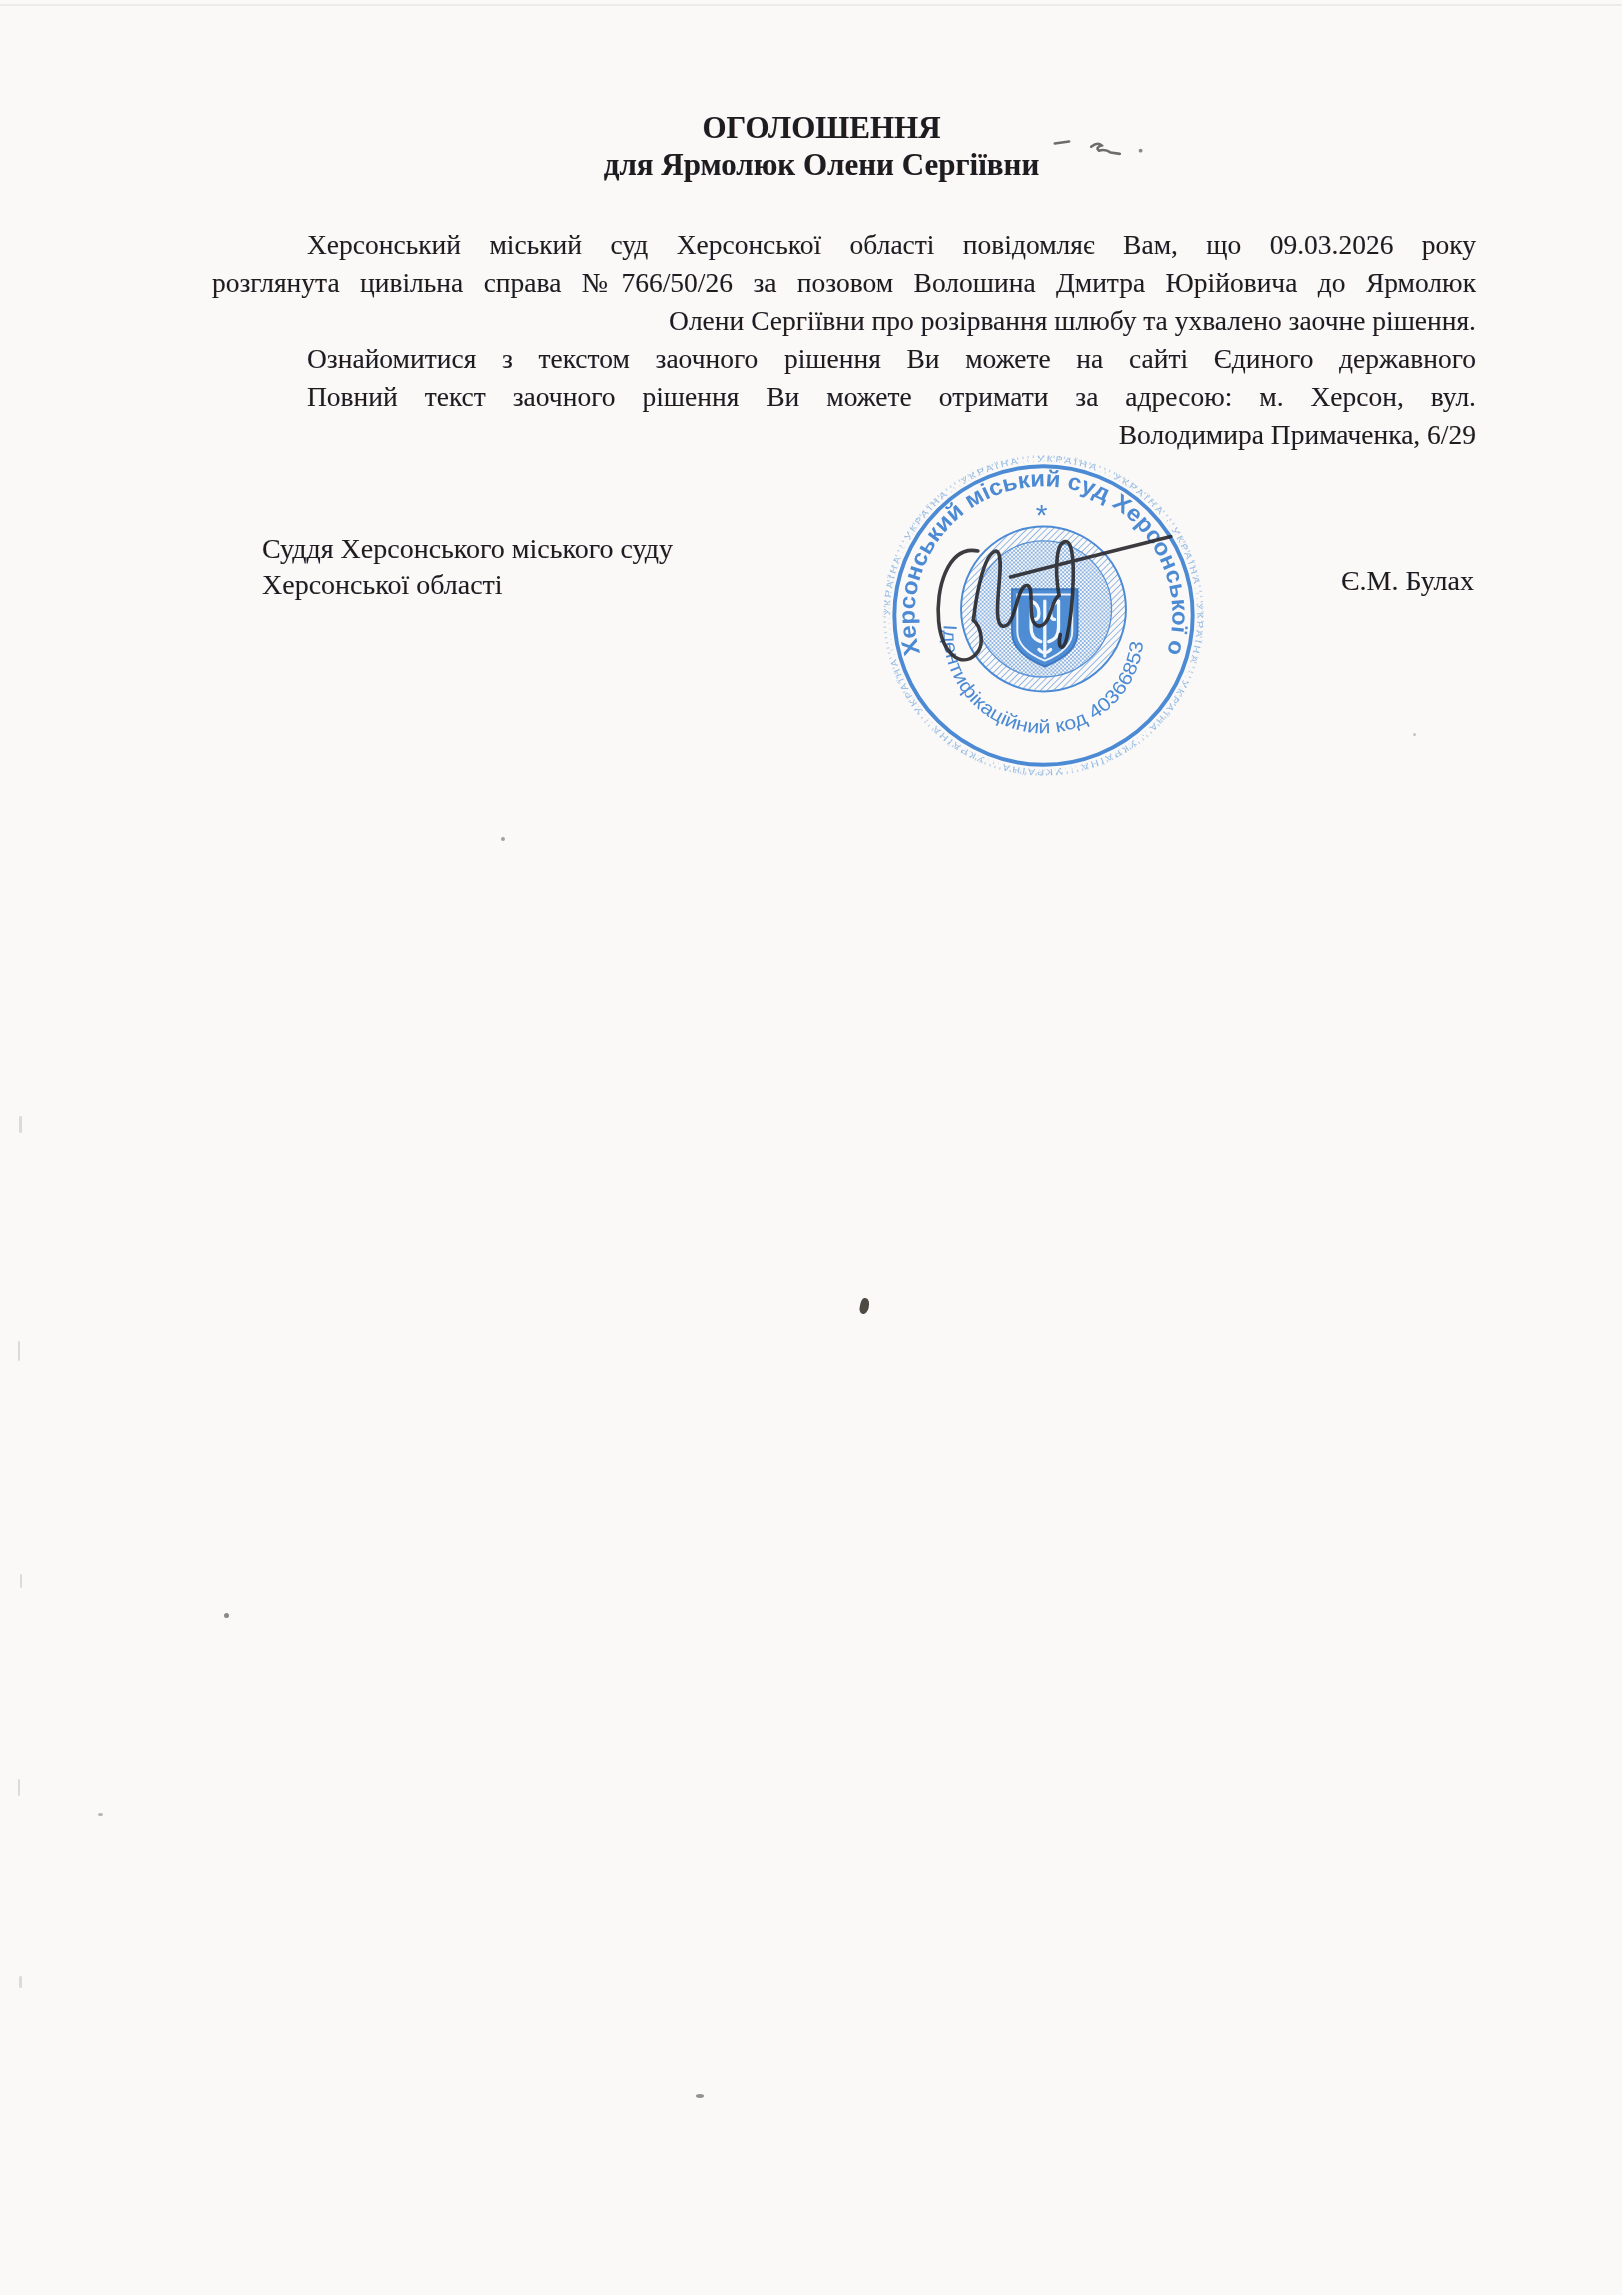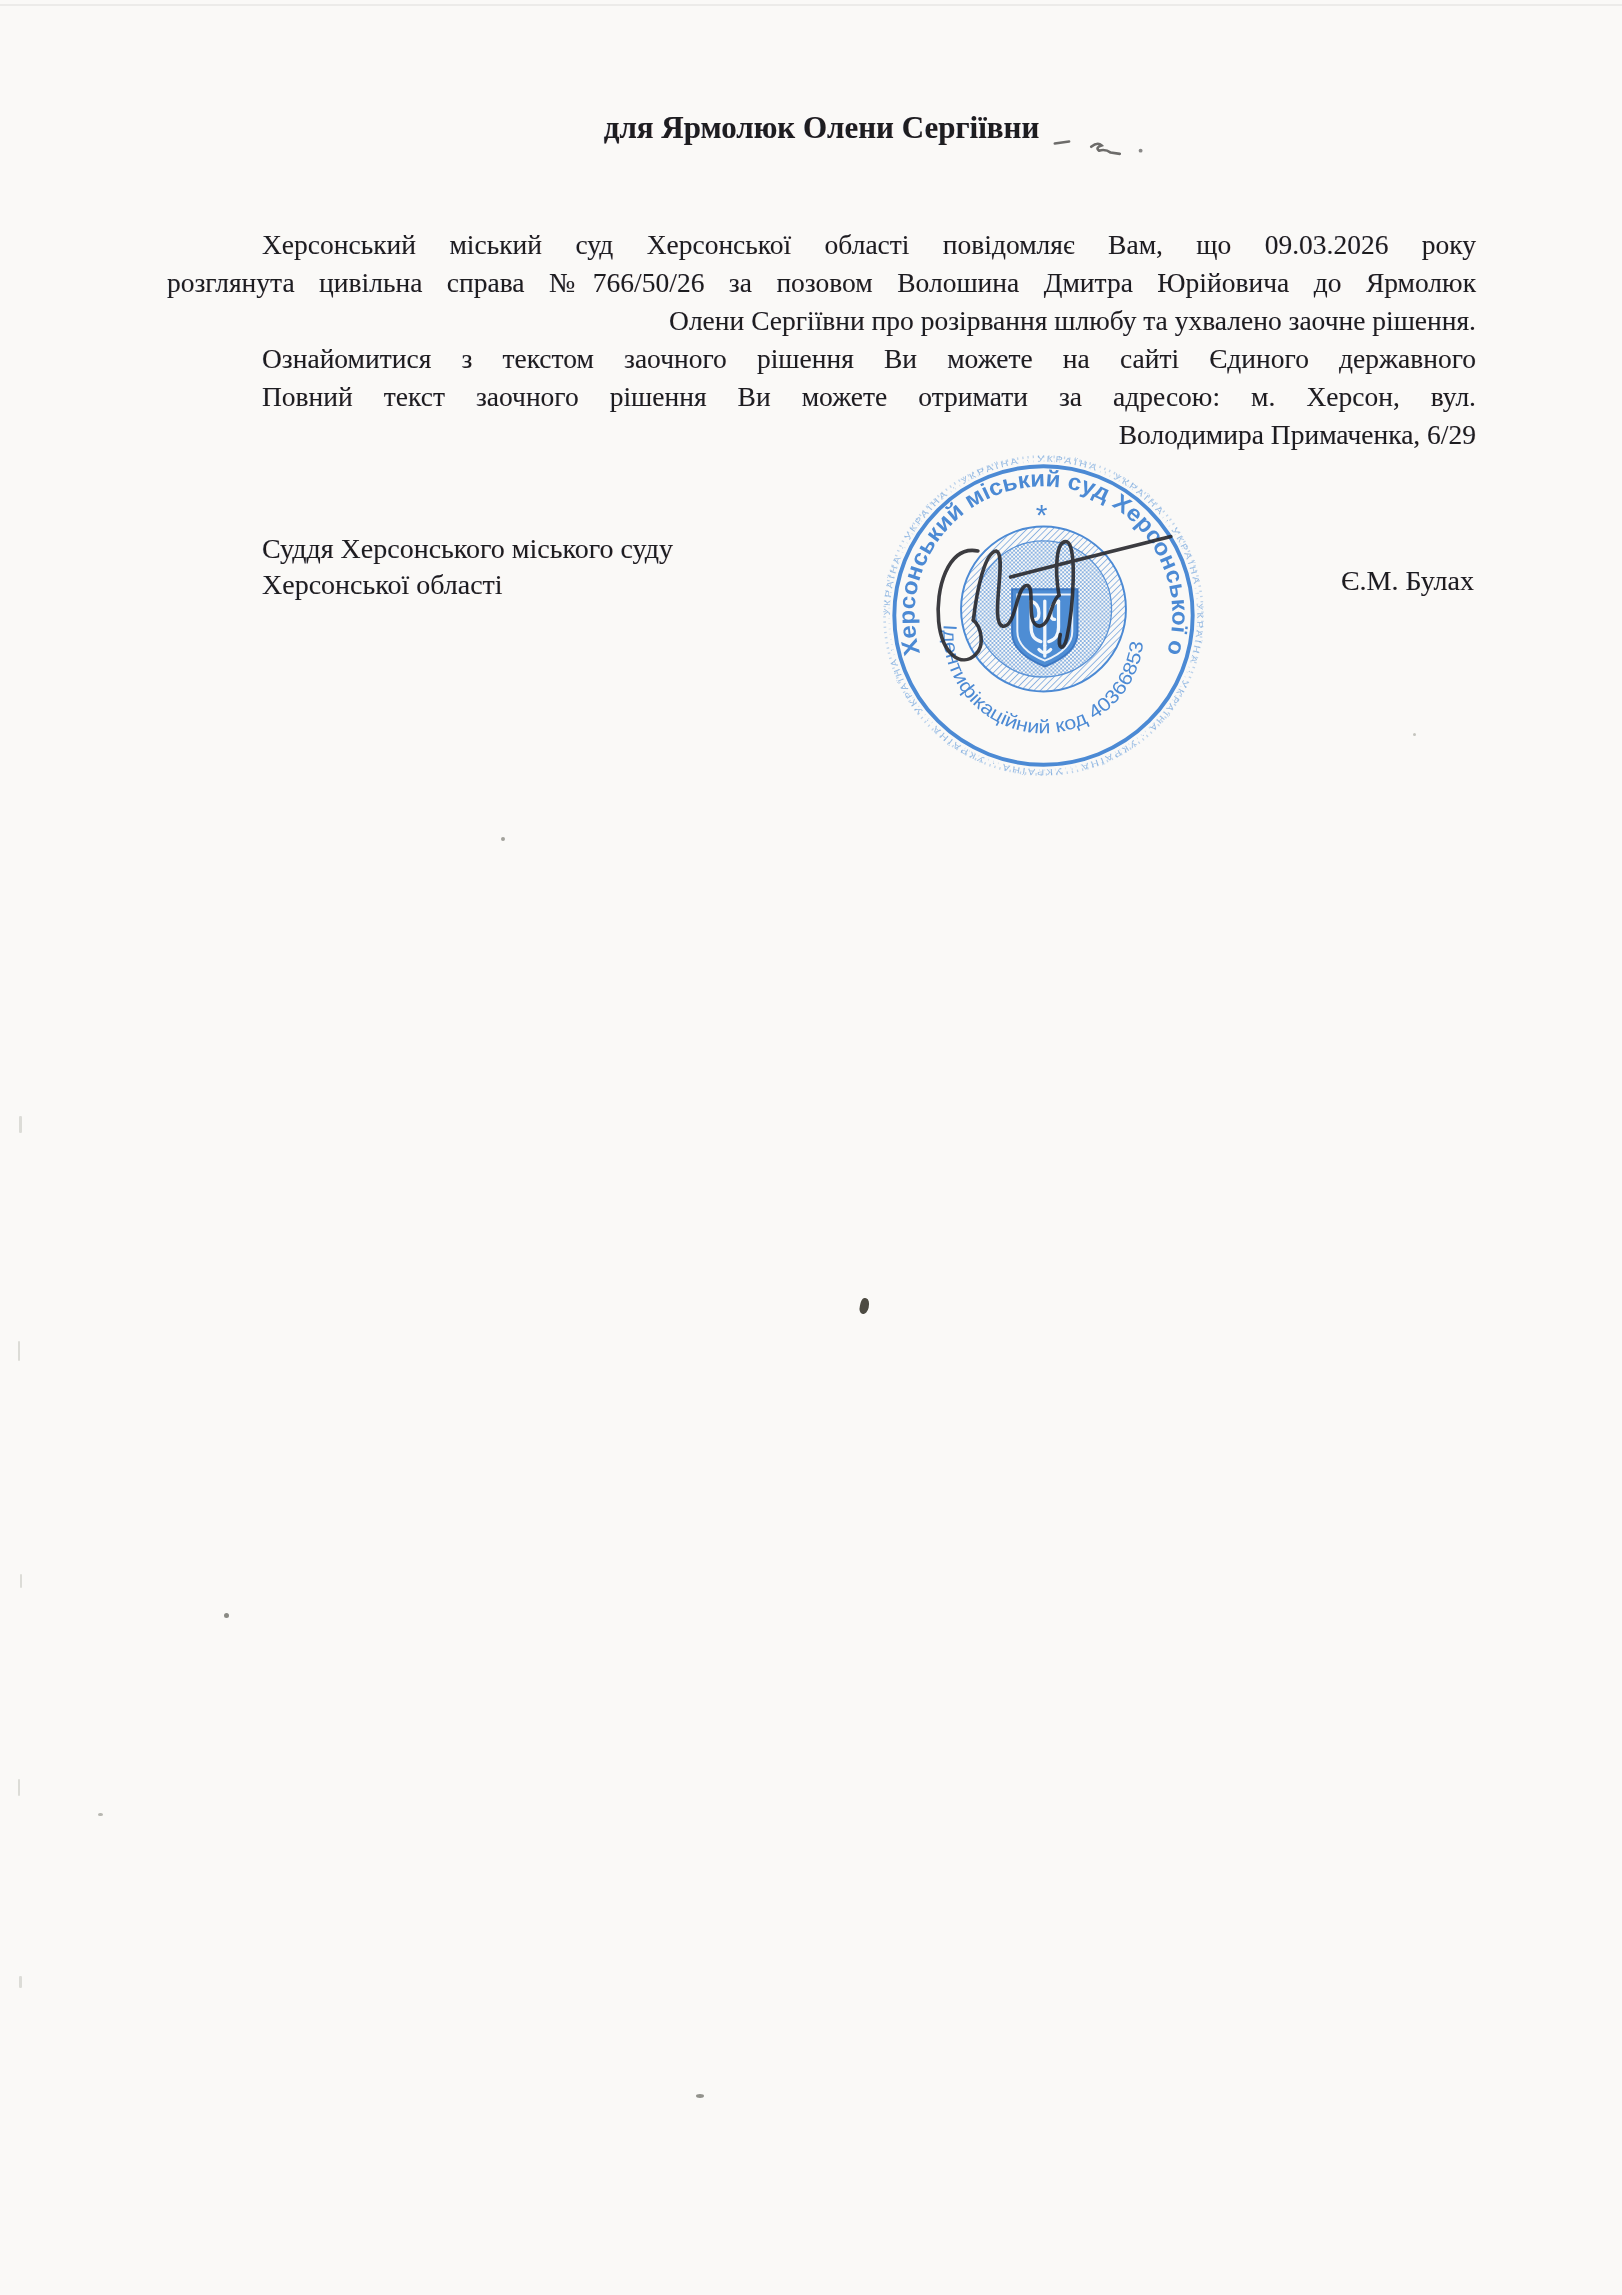--- a/index.html
+++ b/index.html
@@ -18,21 +18,21 @@
   .title{
     position:absolute;left:167px;top:109px;width:1309px;
     text-align:center;font-weight:bold;font-size:31px;line-height:37px;
     text-shadow:0.4px 0 0 rgba(170,60,40,.18), -0.4px 0 0 rgba(40,80,190,.18);
   }
   .body-text{
     position:absolute;left:167px;top:226px;width:1309px;
     font-size:27.5px;line-height:38px;
     text-shadow:0.4px 0 0 rgba(170,60,40,.16), -0.4px 0 0 rgba(40,80,190,.16);
   }
-  .jline{text-align:justify;text-align-last:justify;}
+  .jline{text-align:justify;text-align-last:justify;margin-left:45px;}
   .lline{text-align:right;}
   .indent{text-indent:95px;}
   .sig-role{
     position:absolute;left:262px;top:531px;
     font-weight:normal;font-size:28px;line-height:36px;
     text-shadow:0.4px 0 0 rgba(170,60,40,.16), -0.4px 0 0 rgba(40,80,190,.16);
   }
   .sig-name{
     position:absolute;right:149px;top:565px;
     font-weight:normal;font-size:28px;
@@ -57,20 +57,21 @@
   .e5{left:19px;top:1976px;width:2.6px;height:11.8px;}
 </style>
 </head>
 <body>
 
 <div class="page">
 
   <div class="scan-top-line"></div>
 
   <div class="title">
+    <div>ОГОЛОШЕННЯ</div>
     <div>для Ярмолюк Олени Сергіївни</div>
   </div>
 
   <div class="body-text">
     <div class="jline indent">Херсонський міський суд Херсонської області повідомляє Вам, що 09.03.2026 року</div>
     <div class="jline">розглянута цивільна справа №766/50/26 за позовом Волошина Дмитра Юрійовича до Ярмолюк</div>
     <div class="lline">Олени Сергіївни про розірвання шлюбу та ухвалено заочне рішення.</div>
     <div class="jline indent">Ознайомитися з текстом заочного рішення Ви можете на сайті Єдиного державного</div>
     <div class="jline indent">Повний текст заочного рішення Ви можете отримати за адресою: м. Херсон, вул.</div>
     <div class="lline">Володимира Примаченка, 6/29</div>

